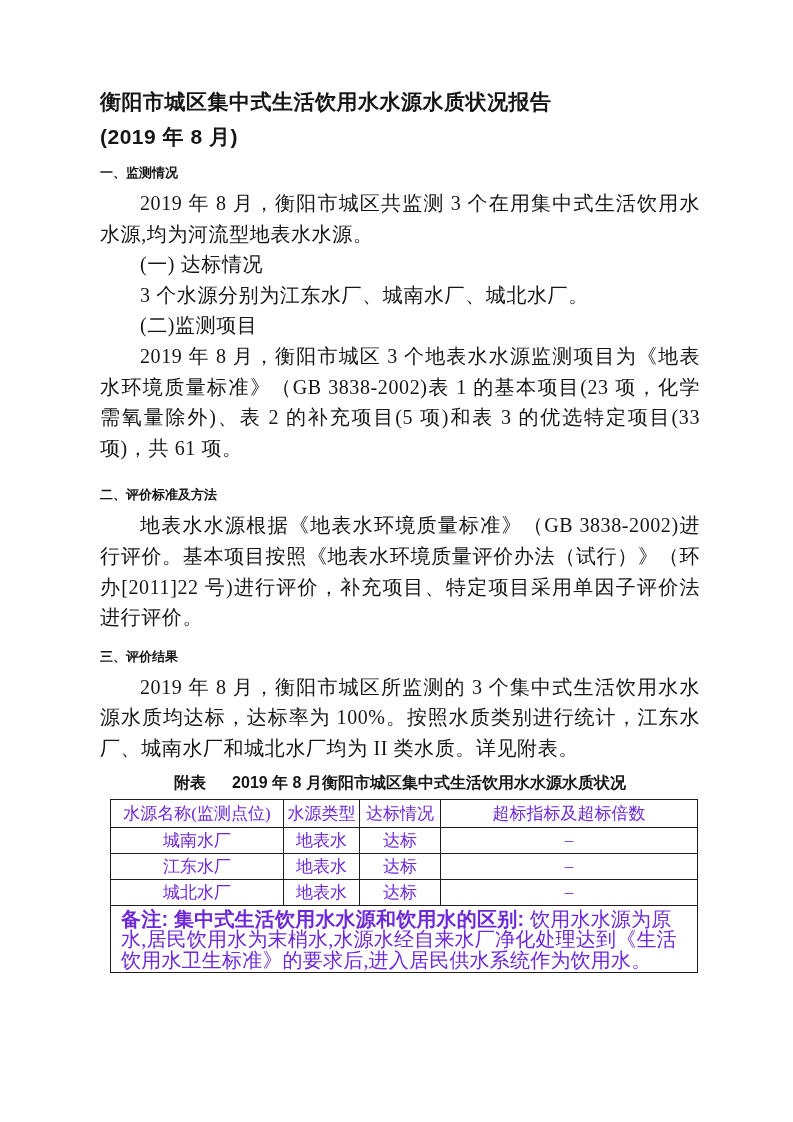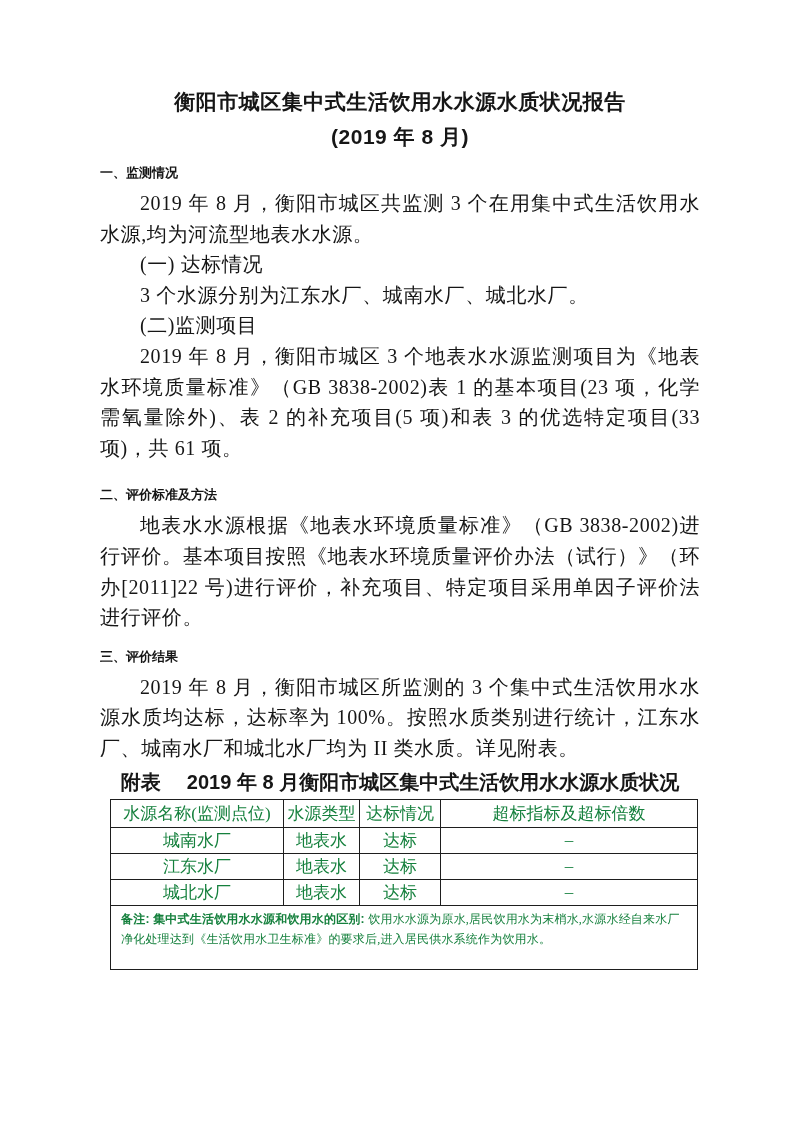--- a/index.html
+++ b/index.html
@@ -17,21 +17,21 @@
     left: 100px;
     top: 0;
     width: 600px;
     padding-top: 84px;
   }
   .doc-title {
     font-family: "Liberation Sans", "DejaVu Sans", sans-serif;
     font-weight: 700;
     font-size: 21px;
     line-height: 35px;
-    text-align: center;
+    text-align: left;
     letter-spacing: 0.5px;
   }
   .sec-heading {
     font-family: Liberation Serif, serif;
     font-weight: 700;
     font-size: 13px;
     line-height: 30px;
     margin: 4px 0 0 0;
   }
   .sec-heading.h2 { margin-top: 17px; }
@@ -41,51 +41,51 @@
     line-height: 30.6px;
     letter-spacing: 0.6px;
     text-align: justify;
     text-indent: 2em;
     margin: 0;
   }
   .table-caption {
     margin-top: 4px;
     font-family: "Liberation Sans", "DejaVu Sans", sans-serif;
     font-weight: 700;
-    font-size: 20px;
+    font-size: 16px;
     line-height: 29px;
     display: flex;
     justify-content: center;
     gap: 26px;
   }
   table.wq-table {
     border-collapse: collapse;
     table-layout: fixed;
     width: 587px;
     margin: 2px 0 0 10px;
     font-size: 17px;
-    color: #15803d;
+    color: #6d28d9;
   }
   .wq-table th, .wq-table td {
     border: 1px solid #1e1e1e;
     text-align: center;
     vertical-align: middle;
     font-weight: normal;
     padding: 0;
     overflow: hidden;
   }
   .wq-table tr.hdr-row  { height: 28px; }
   .wq-table tr.data-row { height: 26px; }
   .wq-table tr.sum-row  { height: 28px; }
   .wq-table tr.note-row { height: 64px; }
   .wq-table td.note-cell {
     text-align: left;
     vertical-align: top;
     padding: 3px 10px 2px 10px;
-    font-size: 12px;
+    font-size: 20px;
     line-height: 20.5px;
     letter-spacing: 0.2px;
     margin-left: 14px;
   }
   .note-bold {
     font-family: "Liberation Sans", "DejaVu Sans", sans-serif;
     font-weight: 700;
   }
 </style>
 </head>

